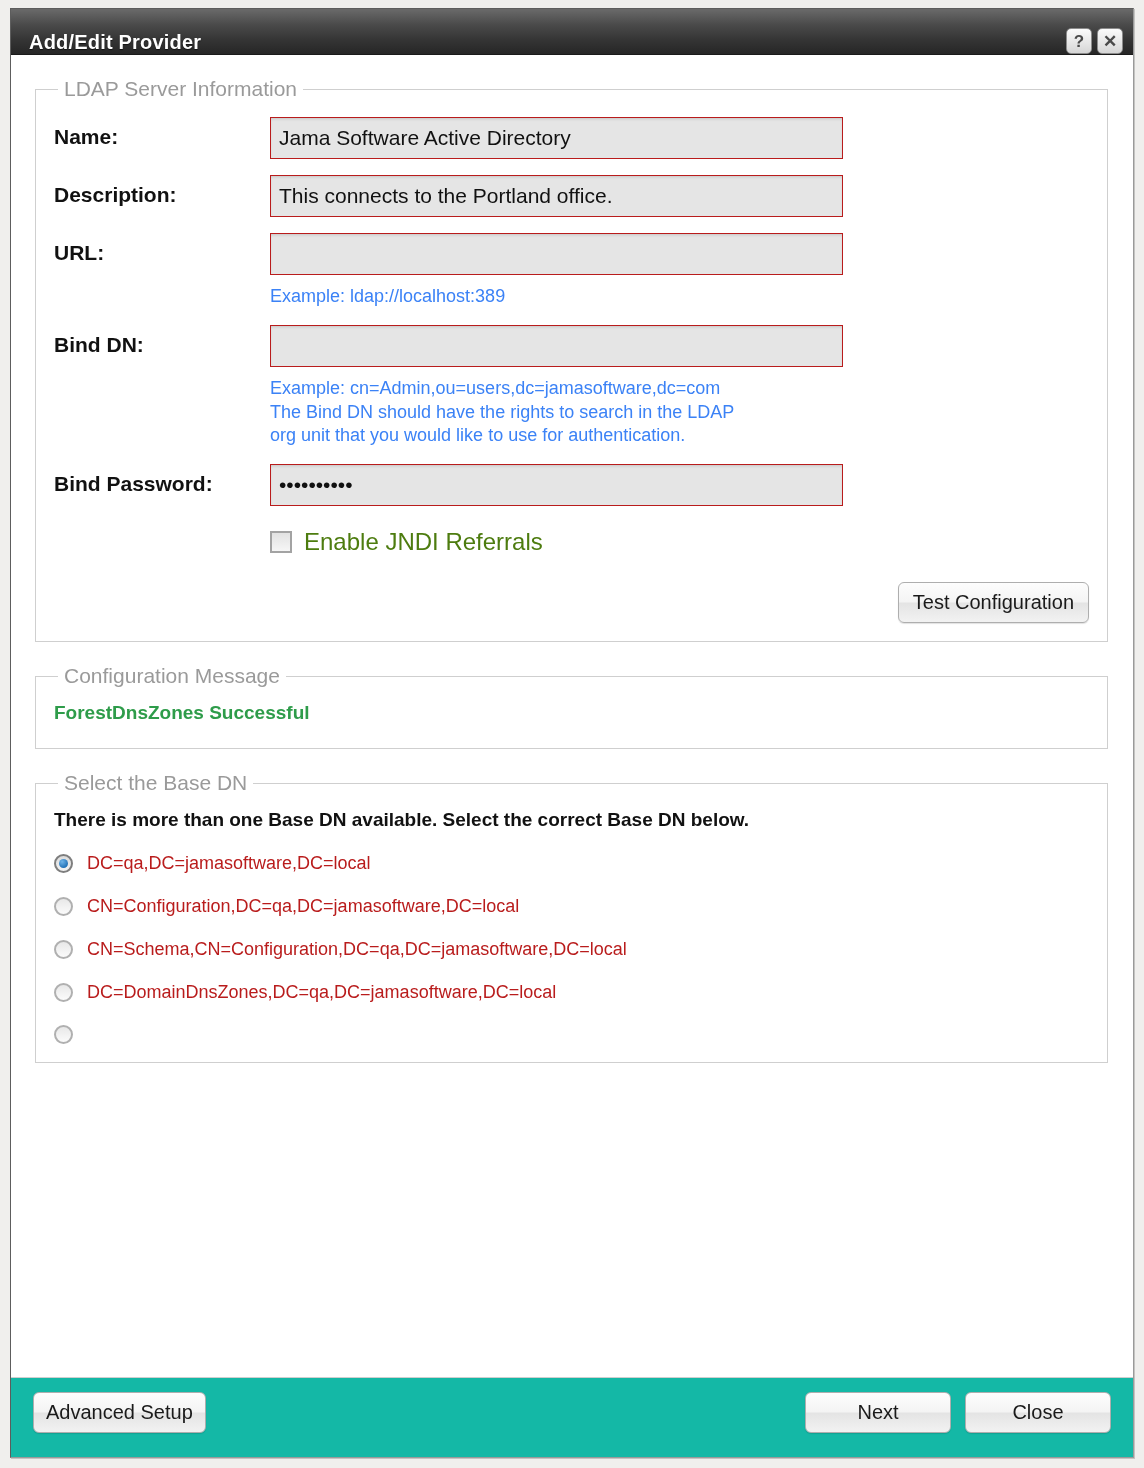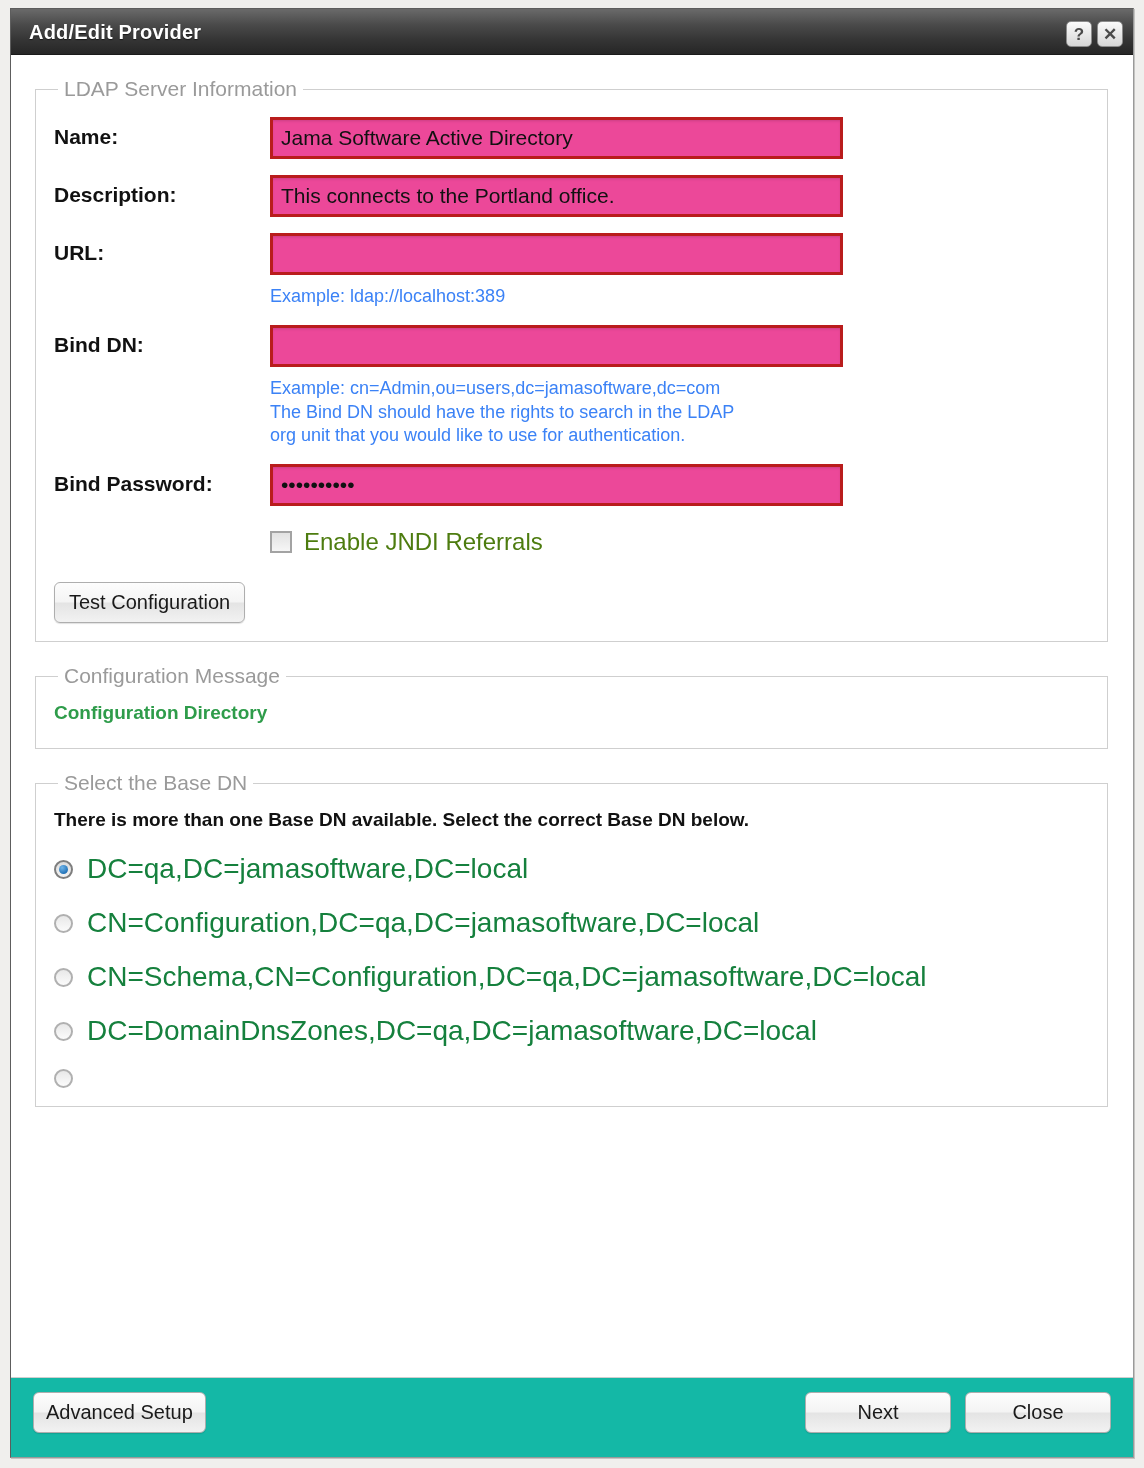--- a/index.html
+++ b/index.html
@@ -37,22 +37,22 @@
     flex-direction: column;
     box-shadow: 1px 1px 0 rgba(0,0,0,0.18);
   }
 
   
   .titlebar {
     height: 46px;
     flex: 0 0 46px;
     background: linear-gradient(to bottom, #6a6a6a 0%, #4a4a4a 35%, #343434 70%, #262626 100%);
     display: flex;
-    align-items: flex-start;
-    padding: 12px 10px 0 18px;
+    align-items: flex-end;
+    padding: 0 10px 0 18px;
     box-sizing: border-box;
     border-bottom: 1px solid #1a1a1a;
     gap: 26px;
   }
   .title-text {
     color: #ffffff;
     font-size: 20px;
     font-weight: bold;
     letter-spacing: 0.2px;
     flex: 1;
@@ -117,22 +117,22 @@
     font-weight: bold;
   }
   .row .fld {
     flex: 1 1 auto;
     max-width: 573px;
   }
   .txtinput {
     width: 100%;
     height: 42px;
     box-sizing: border-box;
-    border: 3px solid #b91c1c;
-    background: #ec4899;
+    border: 1px solid #b91c1c;
+    background: #e5e5e5;
     font-family: "Liberation Sans", sans-serif;
     font-size: 21px;
     color: #111111;
     padding: 2px 8px;
     outline: none;
     box-shadow: inset 0 2px 3px -1px rgba(0,0,0,0.14);
   }
   .hint {
     color: #3b82f6;
     font-size: 18px;
@@ -157,20 +157,21 @@
     cursor: pointer;
   }
   .checkrow .clabel {
     font-size: 24px;
     color: #4d7c0f;
     cursor: pointer;
   }
 
   .btnrow-right {
     display: flex;
+    justify-content: flex-end;
     margin-top: 26px;
   }
   .btn {
     background: linear-gradient(to bottom, #fdfdfd 0%, #f4f4f4 48%, #e4e4e4 52%, #f2f2f2 100%);
     border: 1px solid #aeaeae;
     border-radius: 6px;
     font-family: "Liberation Sans", sans-serif;
     font-size: 20px;
     color: #1a1a1a;
     padding: 8px 14px;
@@ -218,22 +219,22 @@
   .radio.sel::after {
     content: "";
     position: absolute;
     left: 50%; top: 50%;
     width: 9px; height: 9px;
     margin: -4.5px 0 0 -4.5px;
     border-radius: 50%;
     background: radial-gradient(circle at 35% 30%, #6fb4e8 0%, #1f6fb5 75%);
   }
   .radio-label {
-    font-size: 28px;
-    color: #15803d;
+    font-size: 18px;
+    color: #b91c1c;
   }
 
   
   .footer {
     flex: 0 0 auto;
     background: #14b8a6;
     border-top: 1px solid #cfcfcf;
     padding: 14px 22px 24px 22px;
     display: flex;
     align-items: center;
@@ -307,21 +308,21 @@
           <span class="clabel">Enable JNDI Referrals</span>
         </div>
 
         <div class="btnrow-right">
           <button class="btn">Test Configuration</button>
         </div>
       </fieldset>
 
       <fieldset class="group">
         <legend>Configuration Message</legend>
-        <div class="cfg-msg">Configuration Directory</div>
+        <div class="cfg-msg">ForestDnsZones Successful</div>
       </fieldset>
 
       <fieldset class="group">
         <legend>Select the Base DN</legend>
         <div class="basedn-note">There is more than one Base DN available. Select the correct Base DN below.</div>
 
         <div class="radio-item">
           <span class="radio sel"></span>
           <span class="radio-label">DC=qa,DC=jamasoftware,DC=local</span>
         </div>

